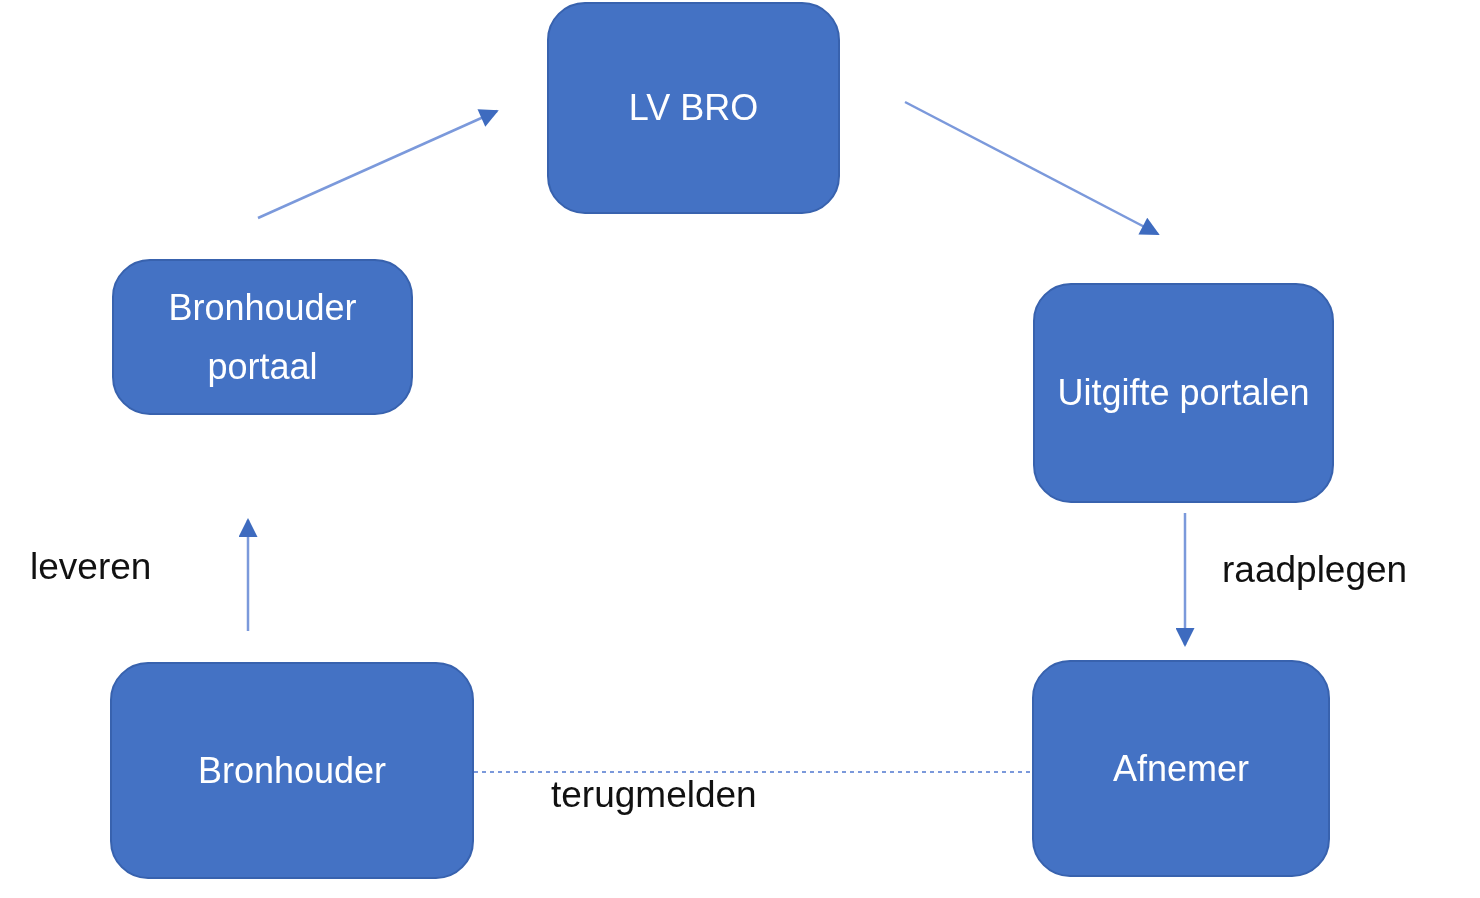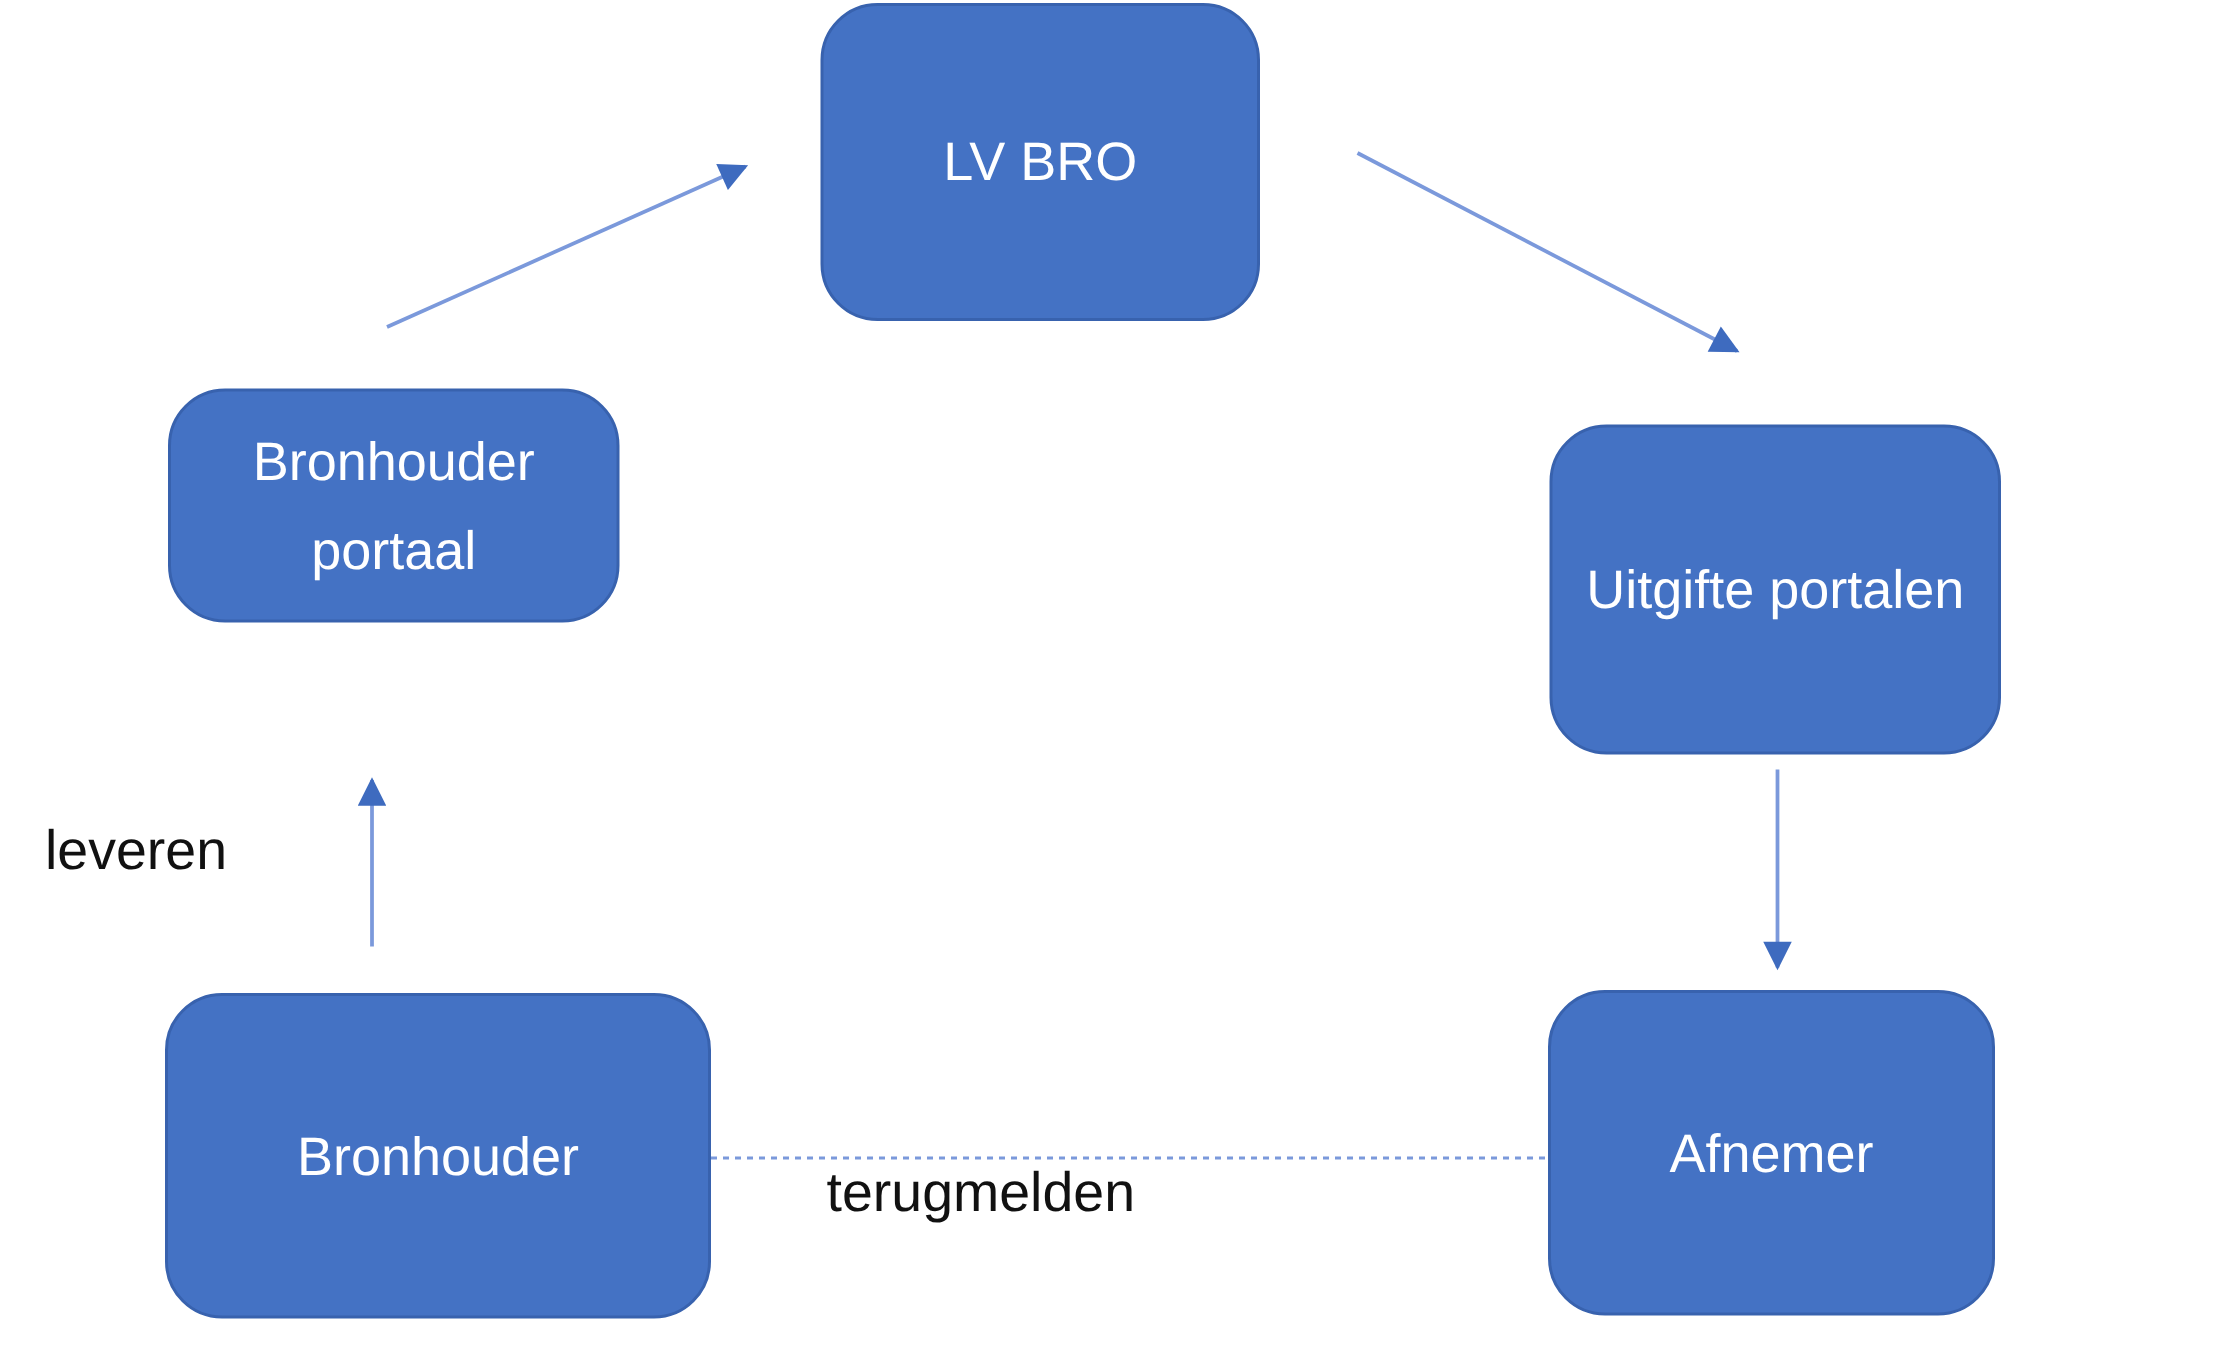--- a/index.html
+++ b/index.html
@@ -86,16 +86,17 @@
   <div class="node" id="node-bronhouder">
     <span>Bronhouder</span>
   </div>
 
   <div class="node" id="node-afnemer">
     <span>Afnemer</span>
   </div>
 
   <div class="edge-label" id="label-leveren">leveren</div>
 
+  <div class="edge-label" id="label-raadplegen">raadplegen</div>
 
   <div class="edge-label" id="label-terugmelden">terugmelden</div>
 
 </div>
 
 </body></html>

